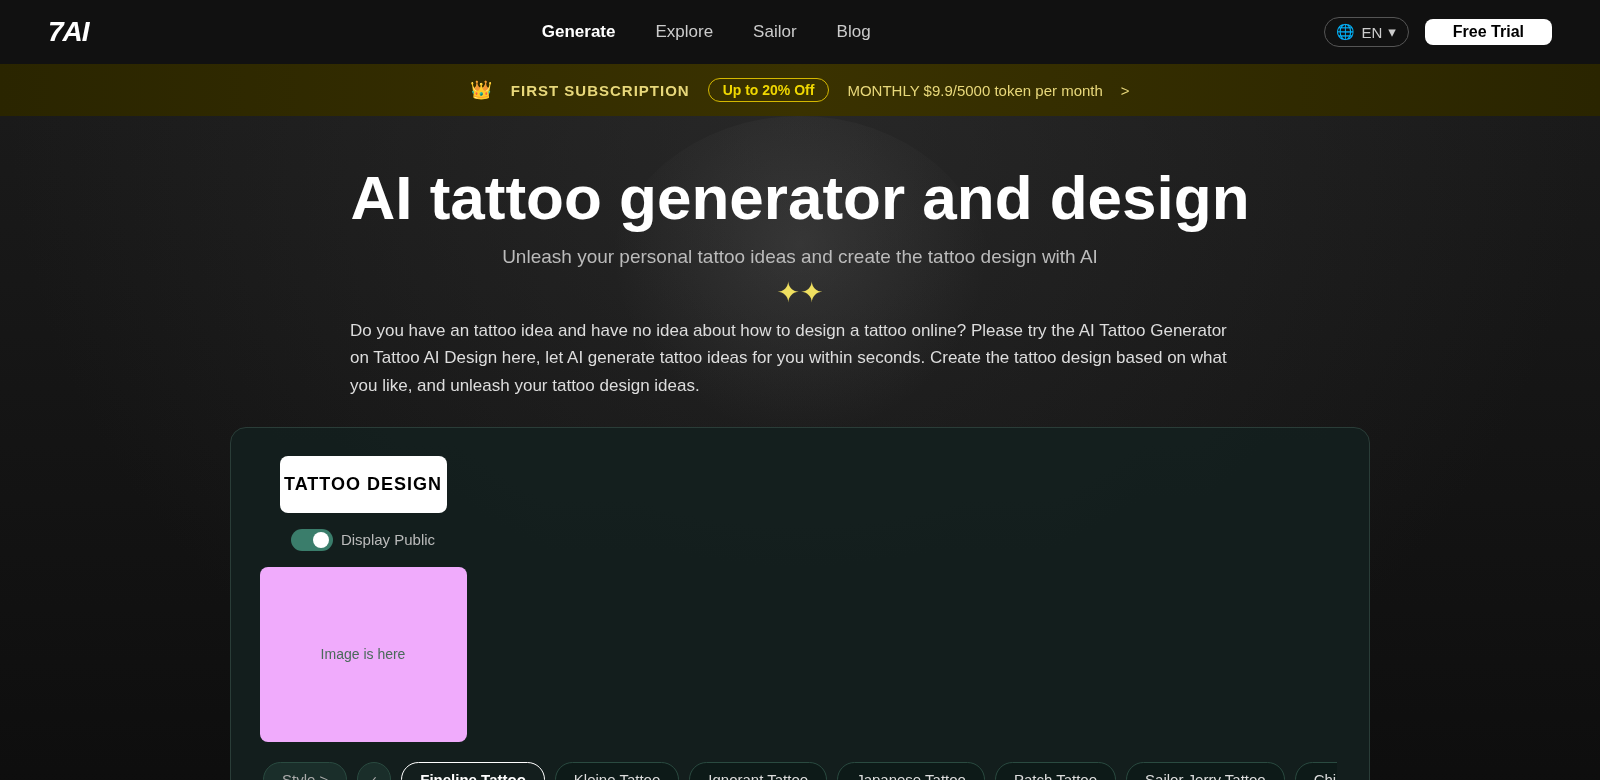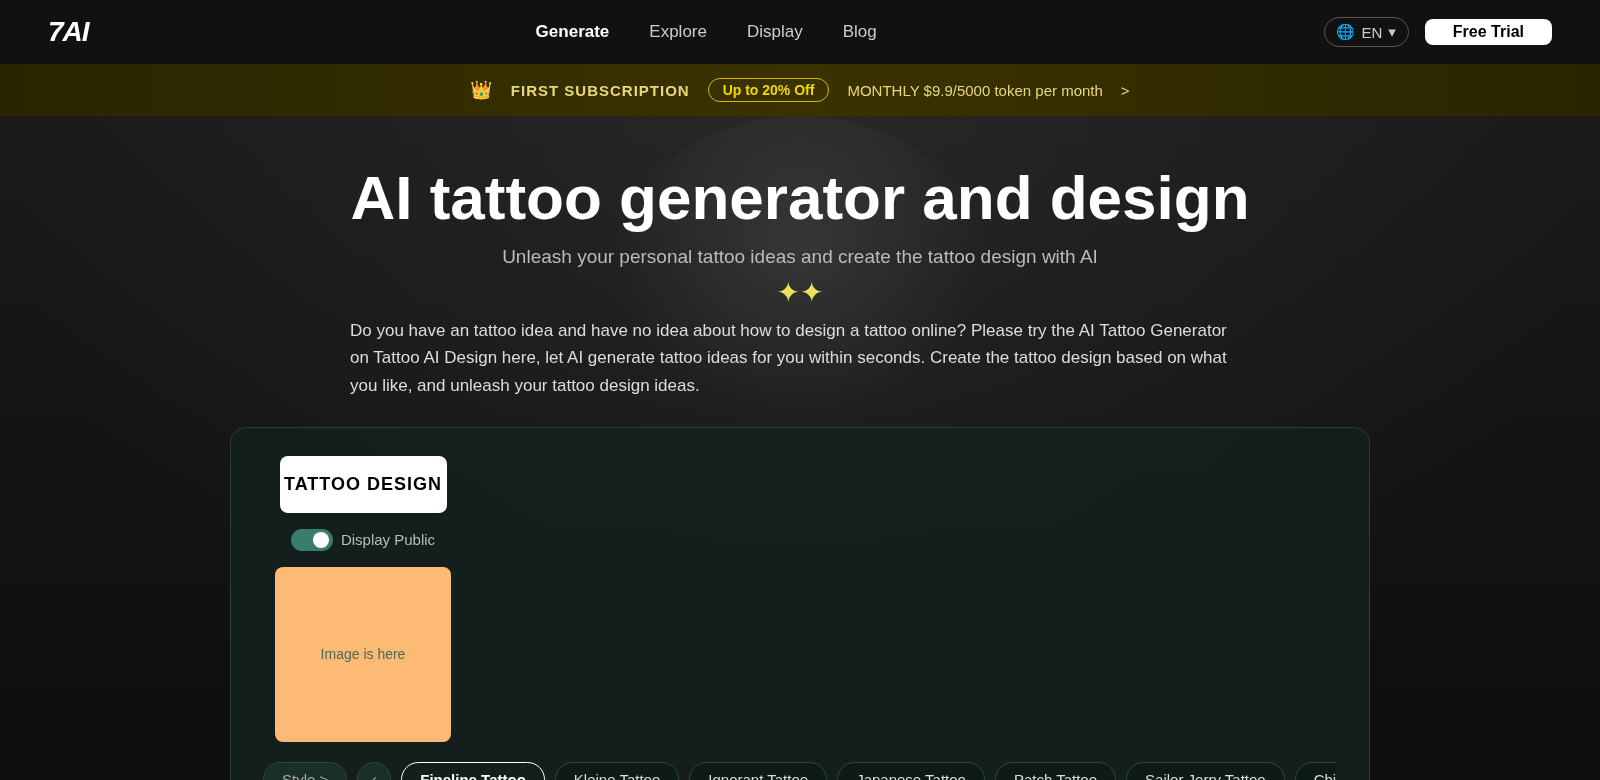--- a/index.html
+++ b/index.html
@@ -231,23 +231,23 @@
       content: '';
       position: absolute;
       top: 3px;
       left: 22px;
       width: 16px;
       height: 16px;
       background: #fff;
       border-radius: 50%;
     }
     .image-preview {
-      width: 176px;
+      width: 207px;
       height: 175px;
-      background: #fdba74;
+      background: #f0abfc;
       border-radius: 8px;
       display: flex;
       align-items: center;
       justify-content: center;
       color: #4a6a5a;
       font-size: 14px;
     }
 
     
     .style-row {
@@ -298,21 +298,21 @@
     }
   </style>
 </head>
 <body>
 
 <nav class="navbar">
   <div class="navbar-logo">7AI</div>
   <div class="navbar-links">
     <a class="navbar-link active">Generate</a>
     <a class="navbar-link">Explore</a>
-    <a class="navbar-link">Display</a>
+    <a class="navbar-link">Sailor</a>
     <a class="navbar-link">Blog</a>
   </div>
   <div class="navbar-right">
     <div class="lang-btn">
       <span>🌐</span>
       <span>EN</span>
       <span>▾</span>
     </div>
     <button class="free-trial-btn">Free Trial</button>
   </div>

